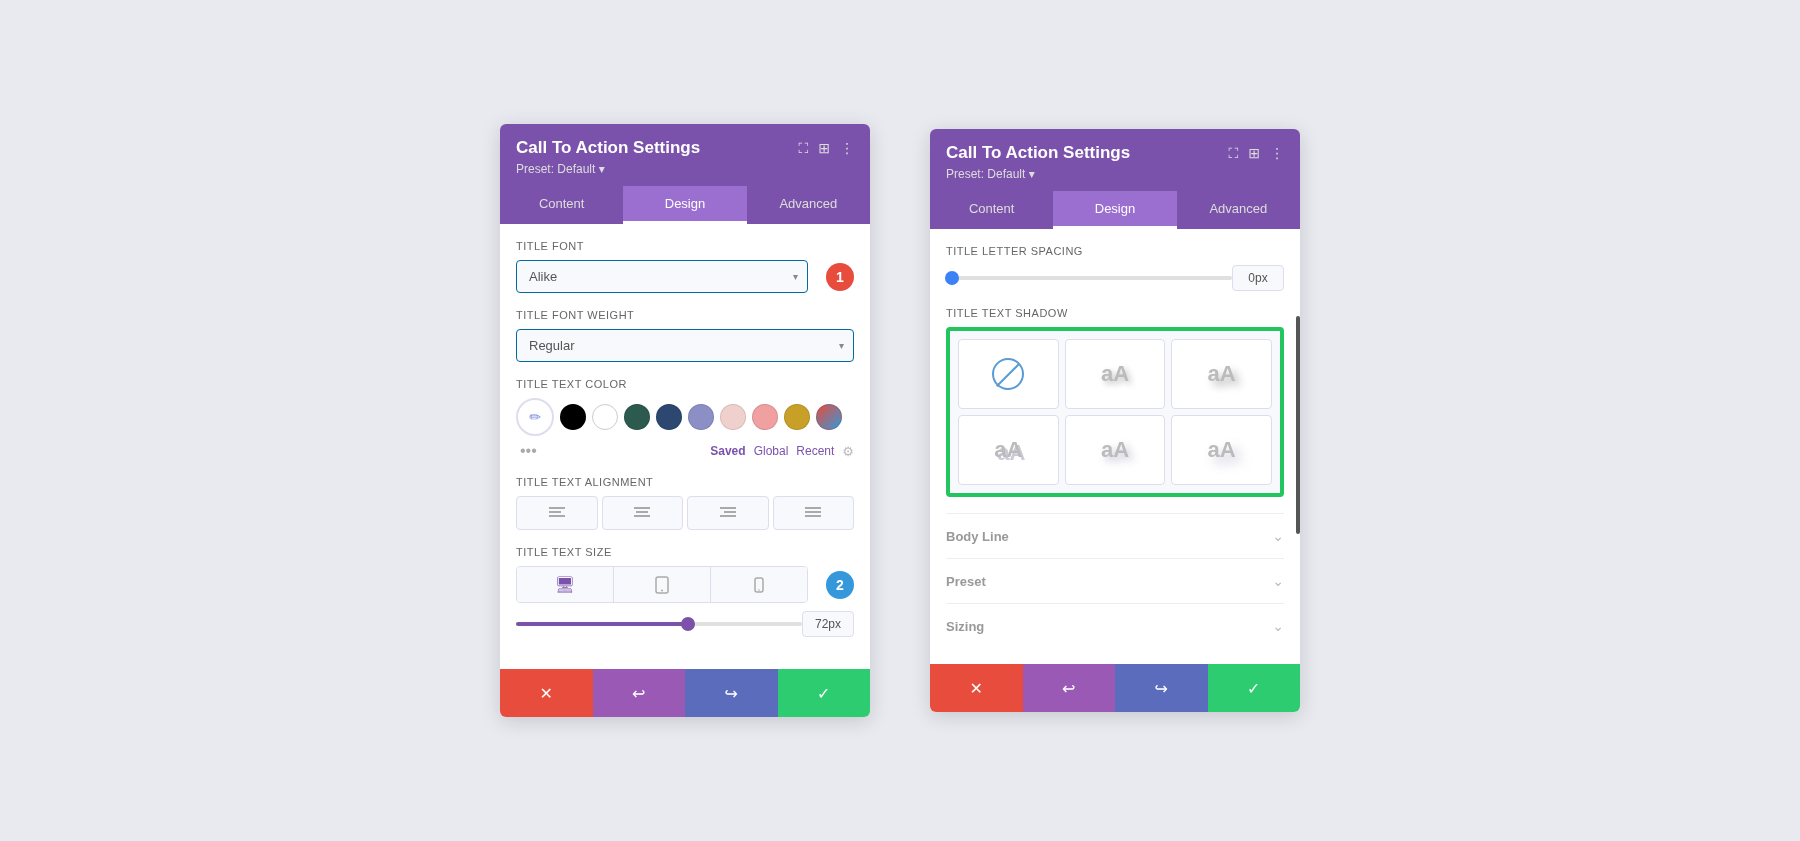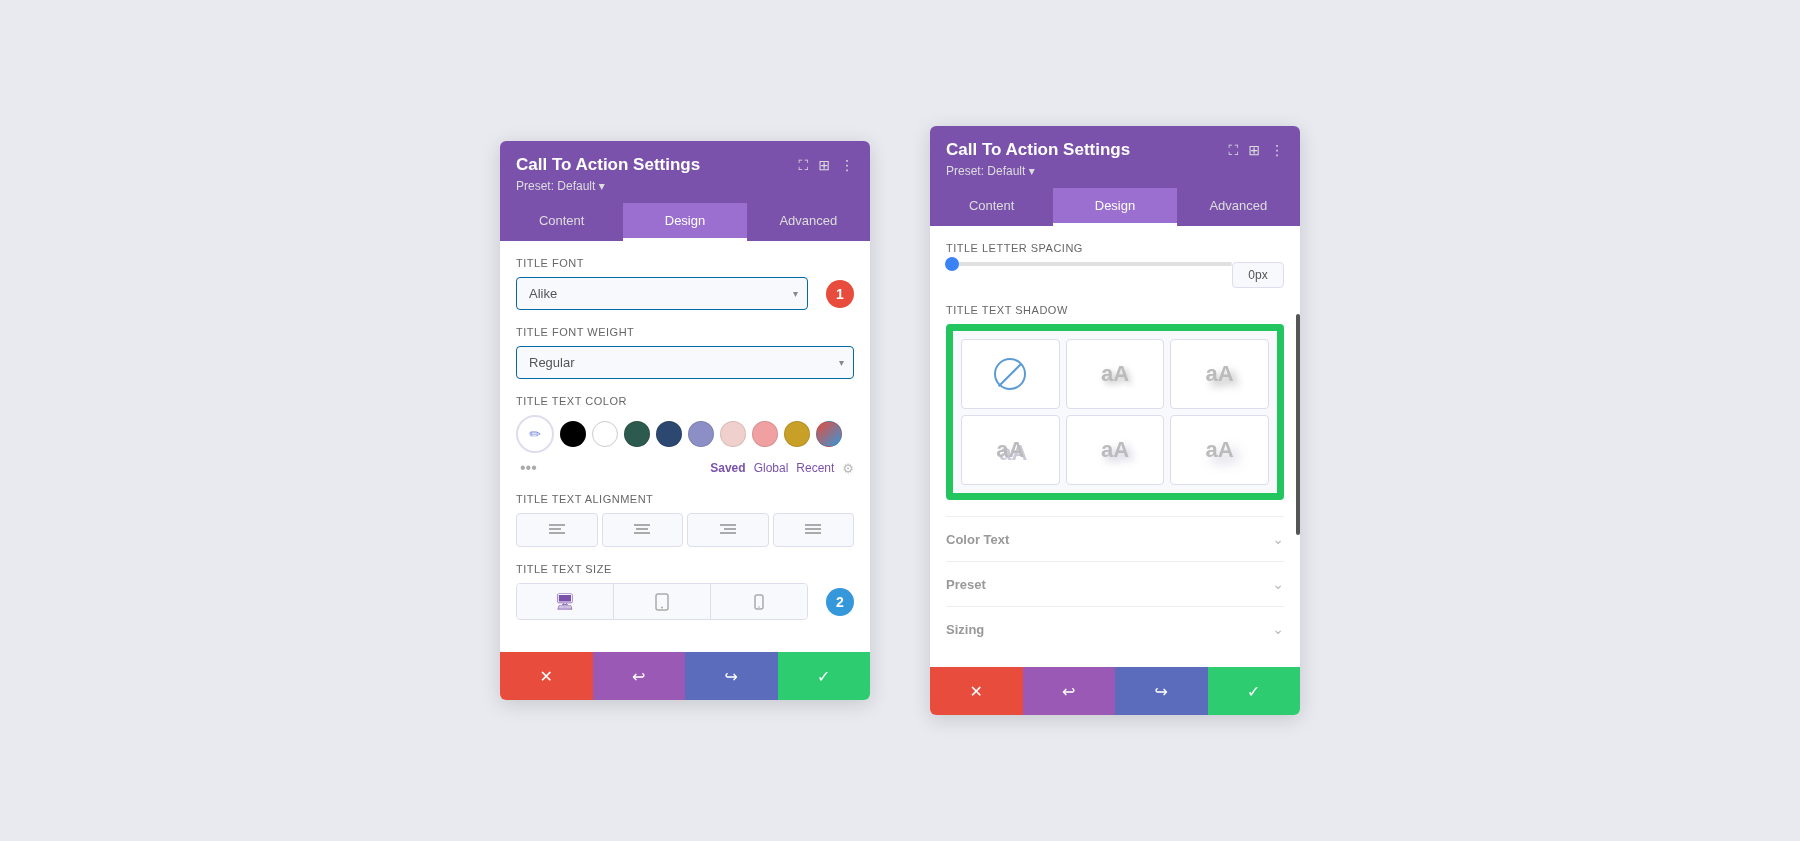--- a/index.html
+++ b/index.html
@@ -231,21 +231,21 @@
       align-items: center;
       justify-content: center;
       cursor: pointer;
       color: #aaa;
       font-size: 16px;
     }
     .device-btn:last-child { border-right: none; }
     .device-btn.active { color: #7b52ab; }
     .slider-row {
       display: flex;
-      align-items: flex-start;
+      align-items: center;
       gap: 0;
       margin-top: 8px;
     }
     .slider-track {
       flex: 1;
       height: 4px;
       background: #e0e0e0;
       border-radius: 2px;
       position: relative;
     }
@@ -289,21 +289,21 @@
     .footer-btn.cancel { background: #e74c3c; color: #fff; }
     .footer-btn.undo { background: #9b59b6; color: #fff; }
     .footer-btn.redo { background: #5b6cbd; color: #fff; }
     .footer-btn.confirm { background: #2ecc71; color: #fff; }
 
     
     .shadow-grid {
       display: grid;
       grid-template-columns: repeat(3, 1fr);
       gap: 6px;
-      border: 7px solid #22c55e;
+      border: 4px solid #22c55e;
       border-radius: 4px;
       padding: 8px;
       background: #f8f9fc;
     }
     .shadow-option {
       height: 70px;
       background: #fff;
       border: 1px solid #dde;
       border-radius: 4px;
       display: flex;
@@ -503,20 +503,27 @@
           </button>
           <button class="device-btn">
             <svg width="10" height="16" viewBox="0 0 10 16">
                 <rect x="1" y="1" width="8" height="14" rx="2" fill="none" stroke="#aaa" stroke-width="1.5"></rect>
                 <circle cx="5" cy="13" r="0.8" fill="#aaa"></circle>
               </svg>
           </button>
         </div>
         <div class="step-badge step-badge-blue">2</div>
       </div>
+      <div class="slider-row">
+        <div class="slider-track">
+          <div class="slider-fill" style="width:60%"></div>
+          <div class="slider-thumb" style="left:calc(60% - 7px)"></div>
+        </div>
+        <div class="slider-value">72px</div>
+      </div>
     </div>
 
   </div>
   <div class="panel-footer">
     <div class="footer-btn cancel">✕</div>
     <div class="footer-btn undo">↩</div>
     <div class="footer-btn redo">↪</div>
     <div class="footer-btn confirm">✓</div>
   </div>
 </div>
@@ -562,21 +569,21 @@
         <div class="shadow-option shadow-1">aA</div>
         <div class="shadow-option shadow-2">aA</div>
 
         <div class="shadow-option shadow-3" style="text-shadow:3px 3px 0 rgba(150,150,180,0.5)">aA</div>
         <div class="shadow-option shadow-4" style="text-shadow:4px 4px 8px rgba(100,100,150,0.4)">aA</div>
         <div class="shadow-option shadow-5" style="text-shadow:6px 6px 12px rgba(100,100,150,0.35)">aA</div>
       </div>
     </div>
 
     <div class="collapsible-section">
-      <span class="collapsible-label">Color Text</span>
+      <span class="collapsible-label">Body Line</span>
       <span class="collapsible-icon">⌄</span>
     </div>
     <div class="collapsible-section">
       <span class="collapsible-label">Preset</span>
       <span class="collapsible-icon">⌄</span>
     </div>
     <div class="collapsible-section">
       <span class="collapsible-label">Sizing</span>
       <span class="collapsible-icon">⌄</span>
     </div>

